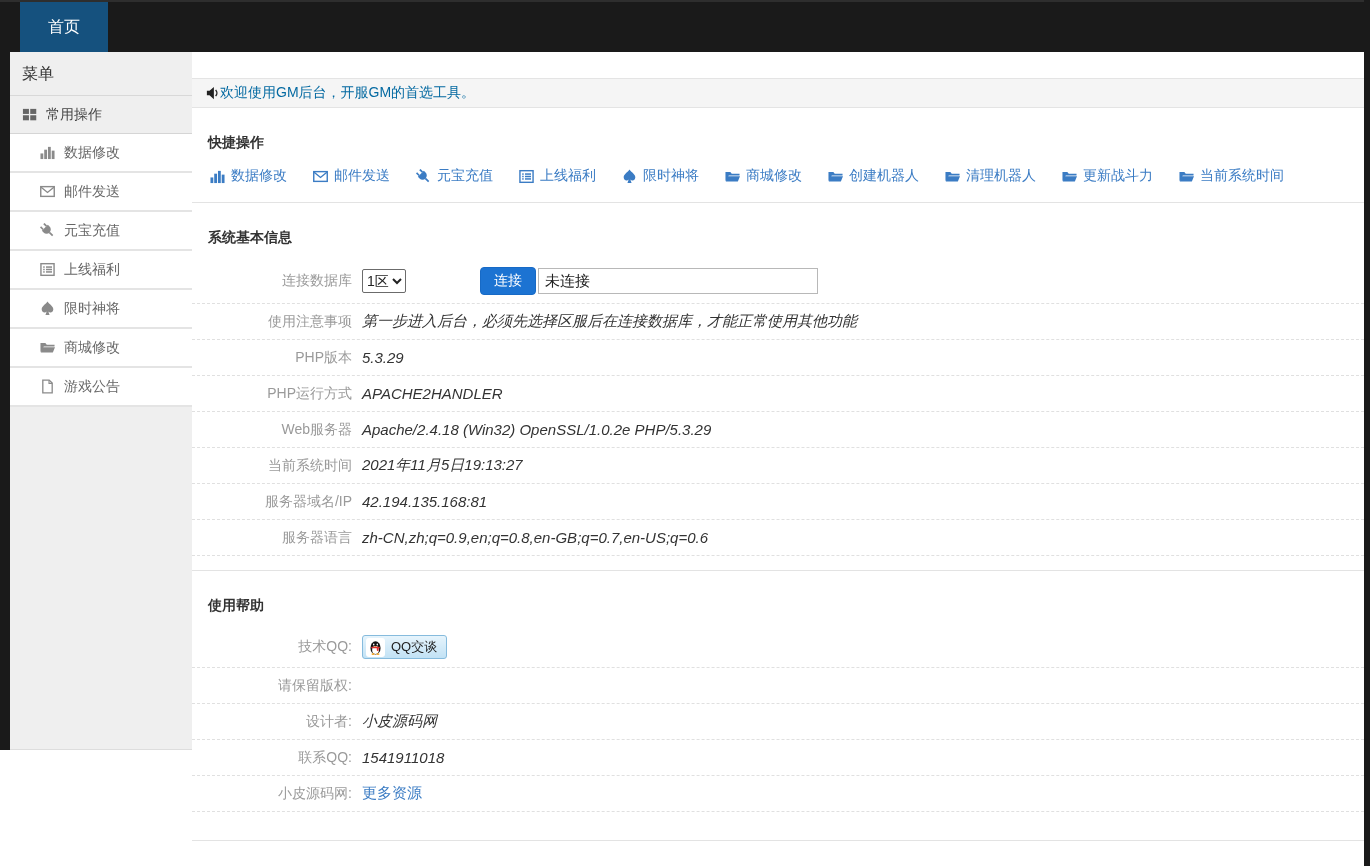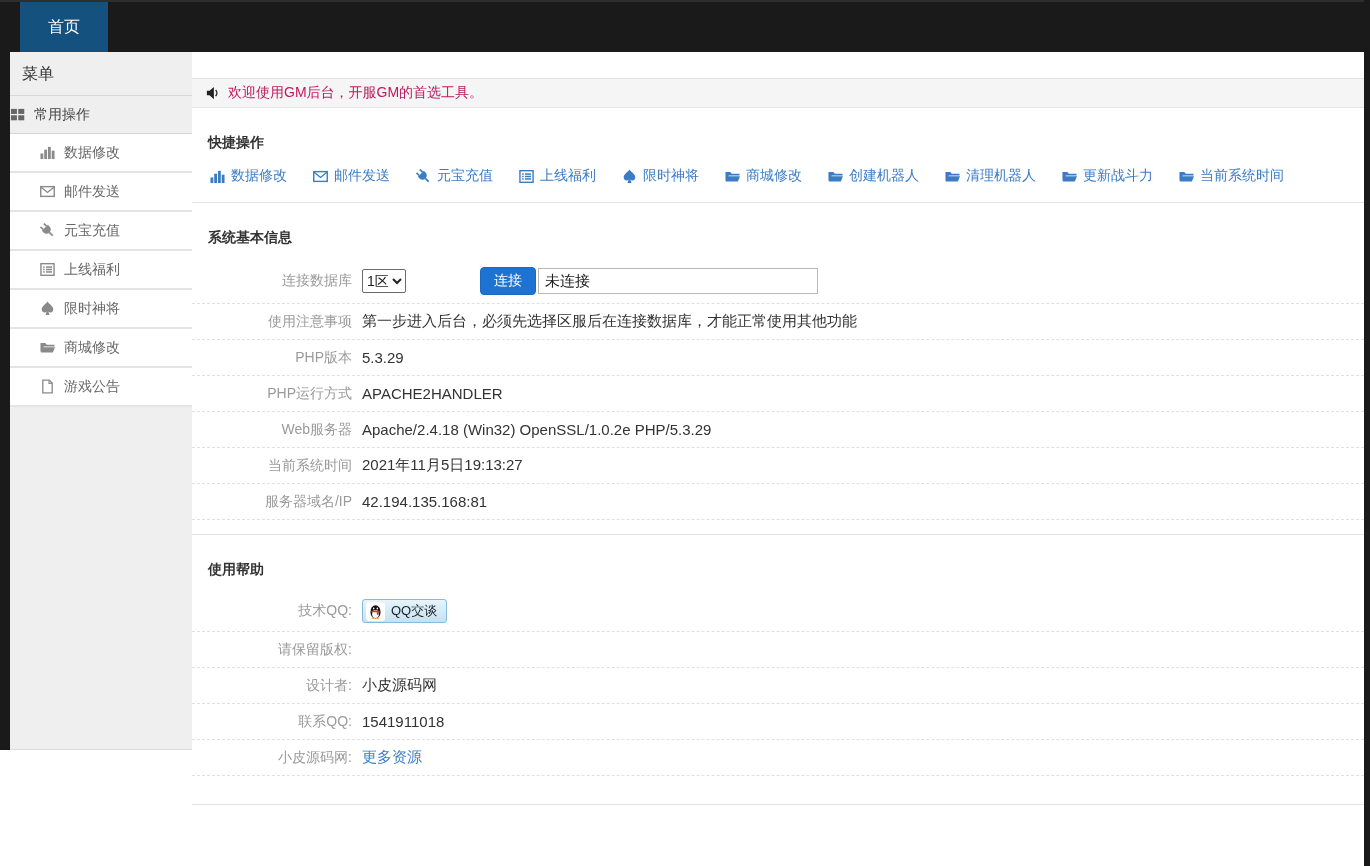--- a/index.html
+++ b/index.html
@@ -17,51 +17,51 @@
   
   .left-strip { position:absolute; left:0; top:52px; width:10px; height:698px; background:#1a1a1a; }
   .right-strip { position:absolute; right:0; top:0; width:6px; height:866px; background:#1a1a1a; }
 
   
   .sidebar { position:absolute; left:10px; top:52px; width:182px; height:698px;
     background:#efefef; border-bottom:1px solid #ddd; }
   .sidebar-title { padding:12px 0 10px 12px; font-size:16px; color:#333;
     border-bottom:1px solid #d8d8d8; }
   .sidebar-section { height:38px; display:flex; align-items:center; gap:9px;
-    color:#444; font-size:14px; border-bottom:1px solid #d5d5d5; cursor:pointer; }
+    padding-left:12px; color:#444; font-size:14px; border-bottom:1px solid #d5d5d5; cursor:pointer; }
   .sidebar-item { height:39px; display:flex; align-items:center; gap:9px;
     padding-left:30px; background:#fff; color:#666; font-size:14px;
     border-bottom:2px solid #e4e4e4; cursor:pointer; }
   .sidebar-item .icon, .sidebar-section .icon { color:#8a8a8a; }
   .sidebar-section .icon { color:#666; }
 
   .icon { width:15px; height:15px; flex:0 0 auto; }
 
   
   .main { position:absolute; left:192px; top:52px; width:1172px; min-height:814px; background:#fff; }
   .notice { margin-top:26px; height:30px; background:#f5f5f5;
     border-top:1px solid #e4e4e4; border-bottom:1px solid #e4e4e4;
-    display:flex; align-items:center; gap:8px; padding-left:14px;
-    color:#be185d; font-size:14px;text-align:center; }
+    display:flex; align-items:center; padding-left:14px;
+    color:#0369a1; font-size:14px;text-align:center; }
   .notice .icon { color:#222; width:14px; height:14px; }
 
   .section-heading { font-size:14px; font-weight:bold; color:#333; margin:26px 0 0 16px; }
 
   .quick-links { display:flex; align-items:center; gap:26px;
     padding:15px 0 17px 18px; border-bottom:1px solid #e3e3e3; }
   .quick-link { display:inline-flex; align-items:center; gap:6px;
     color:#3b7cc4; font-size:14px; text-decoration:none; cursor:pointer; }
   .quick-link .icon { color:#3b7cc4; }
 
   .info-table { margin-top:12px; }
   .row { display:flex; align-items:center; padding:8px 0;
     border-bottom:1px dashed #e0e0e0; min-height:36px; }
   .row-label { width:170px; flex:0 0 auto; text-align:right; padding-right:10px;
     color:#9a9a9a; font-size:14px; }
-  .row-value { color:#333; font-size:15px; }
+  .row-value { color:#333; font-size:15px;font-style:italic; }
   .row-link { color:#3b7cc4; font-size:15px; text-decoration:none; cursor:pointer; }
 
   .zone-select { height:24px; font-size:14px; color:#222; border:1px solid #6b6b6b;
     background:#fff; border-radius:2px; }
   .connect-btn { margin-left:74px; height:28px; padding:0 13px; font-size:14px;
     color:#fff; background:#1c73d2; border:1px solid #176ac6; border-radius:4px; cursor:pointer; }
   .status-input { margin-left:2px; width:280px; height:26px; border:1px solid #b8b8b8;
     padding-left:6px; font-size:15px; color:#222;
     font-family:"Liberation Sans","DejaVu Sans",sans-serif; }
 
@@ -304,20 +304,24 @@
       <span class="row-value">Apache/2.4.18 (Win32) OpenSSL/1.0.2e PHP/5.3.29</span>
     </div>
     <div class="row">
       <span class="row-label">当前系统时间</span>
       <span class="row-value">2021年11月5日19:13:27</span>
     </div>
     <div class="row">
       <span class="row-label">服务器域名/IP</span>
       <span class="row-value">42.194.135.168:81</span>
     </div>
+    <div class="row">
+      <span class="row-label">服务器语言</span>
+      <span class="row-value">zh-CN,zh;q=0.9,en;q=0.8,en-GB;q=0.7,en-US;q=0.6</span>
+    </div>
   </div>
 
   <div class="section-divider"></div>
 
   <div class="section-heading">使用帮助</div>
 
   <div class="info-table">
     <div class="row">
       <span class="row-label">技术QQ:</span>
       <button class="qq-btn">

